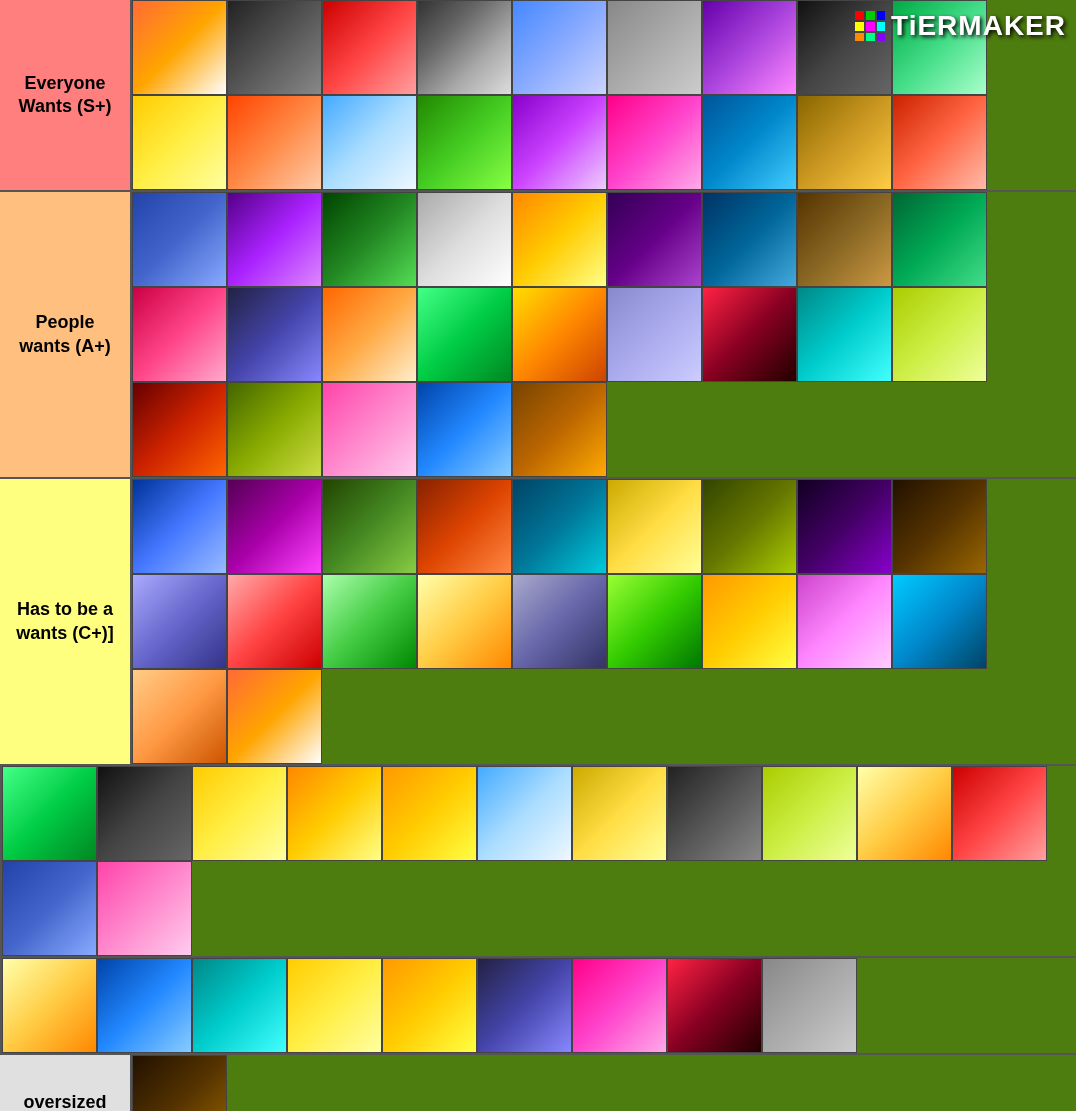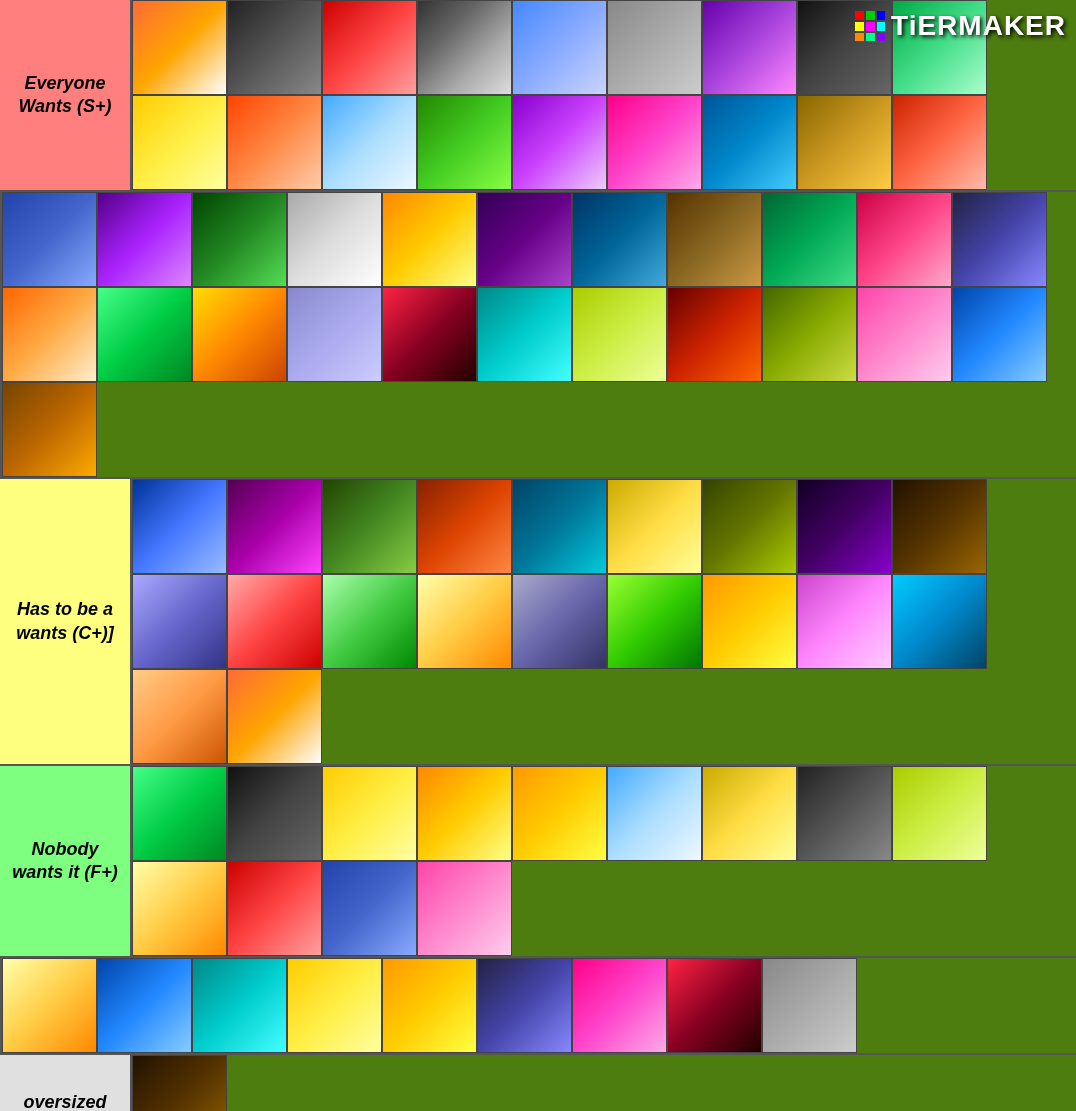--- a/index.html
+++ b/index.html
@@ -19,21 +19,20 @@
       width: 130px;
       min-width: 130px;
       display: flex;
       align-items: center;
       justify-content: center;
       text-align: center;
       font-weight: bold;
       font-size: 18px;
       padding: 12px;
       line-height: 1.3;
-      font-style: italic;
     }
     .tier-content {
       display: flex;
       flex-wrap: wrap;
       flex: 1;
       background: #4d7c0f;
       border-left: 2px solid #555;
     }
     .tier-cell {
       width: 95px;
@@ -199,20 +198,21 @@
                 <rect x="0" y="22" width="9" height="9" fill="#ff8800"></rect>
                 <rect x="11" y="22" width="9" height="9" fill="#00ff88"></rect>
                 <rect x="22" y="22" width="9" height="9" fill="#8800ff"></rect>
               </svg>
               <span style="font-size: 28px; font-weight: 900; letter-spacing: 1px;">TiERMAKER</span>
             </div>
           </div>
         </div>
       </div>
       <div class="tier-row">
+        <div class="tier-label tier-a-plus">People wants (A+)</div>
         <div class="tier-content">
           <div class="tier-cell">
             <div class="img-block c19"></div>
           </div>
           <div class="tier-cell">
             <div class="img-block c20"></div>
           </div>
           <div class="tier-cell">
             <div class="img-block c21"></div>
           </div>
@@ -337,21 +337,20 @@
           </div>
           <div class="tier-cell">
             <div class="img-block c60"></div>
           </div>
           <div class="tier-cell">
             <div class="img-block c1"></div>
           </div>
         </div>
       </div>
       <div class="tier-row">
-        <div class="tier-label tier-f-plus">Nobody wants it (F+)</div>
         <div class="tier-content">
           <div class="tier-cell">
             <div class="img-block c31"></div>
           </div>
           <div class="tier-cell">
             <div class="img-block c8"></div>
           </div>
           <div class="tier-cell">
             <div class="img-block c10"></div>
           </div>

